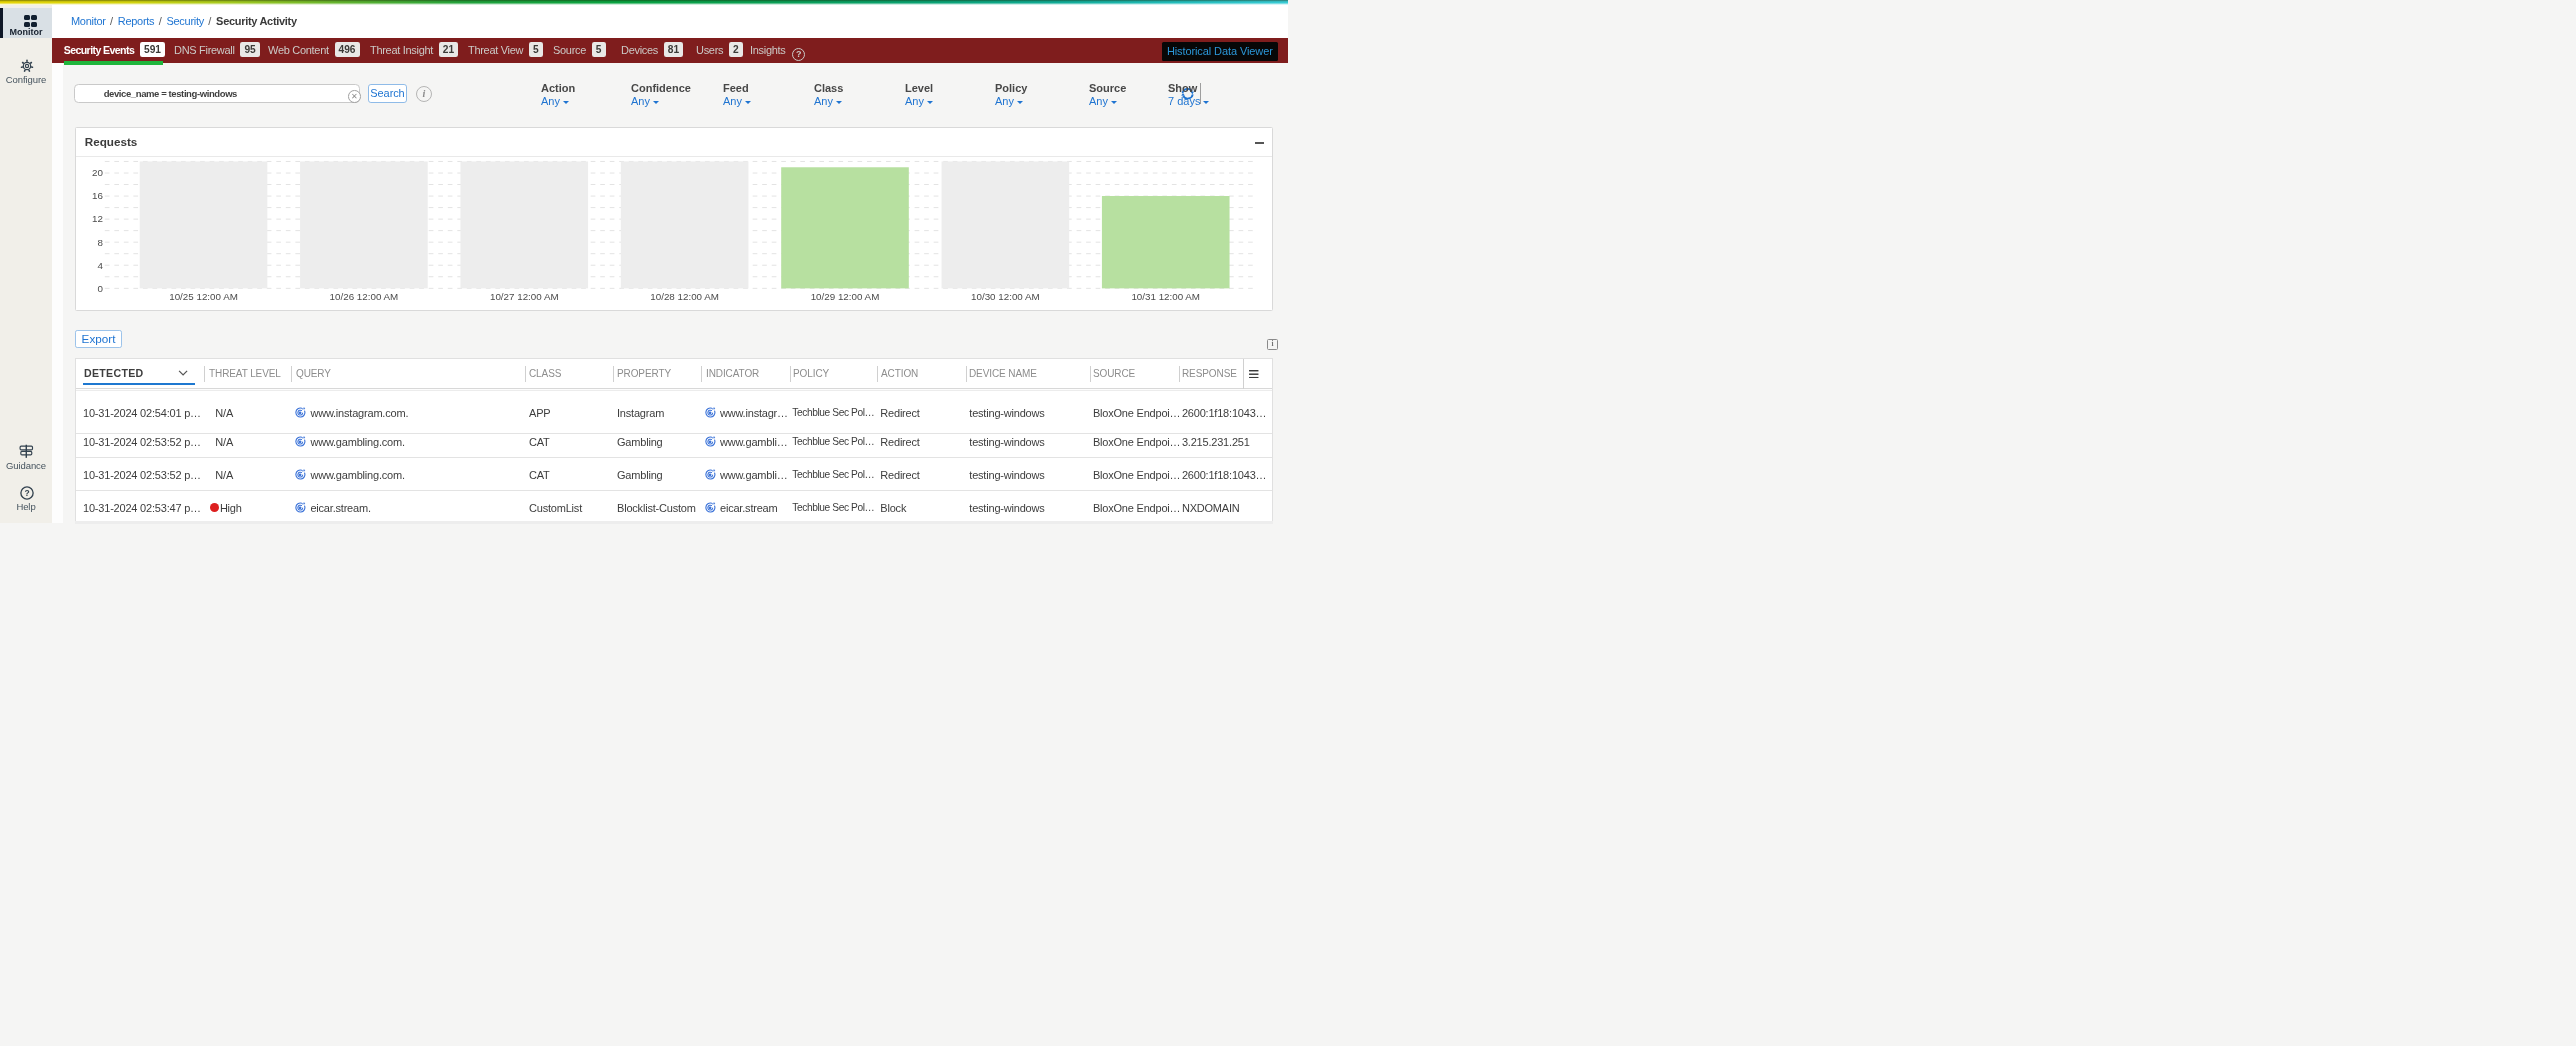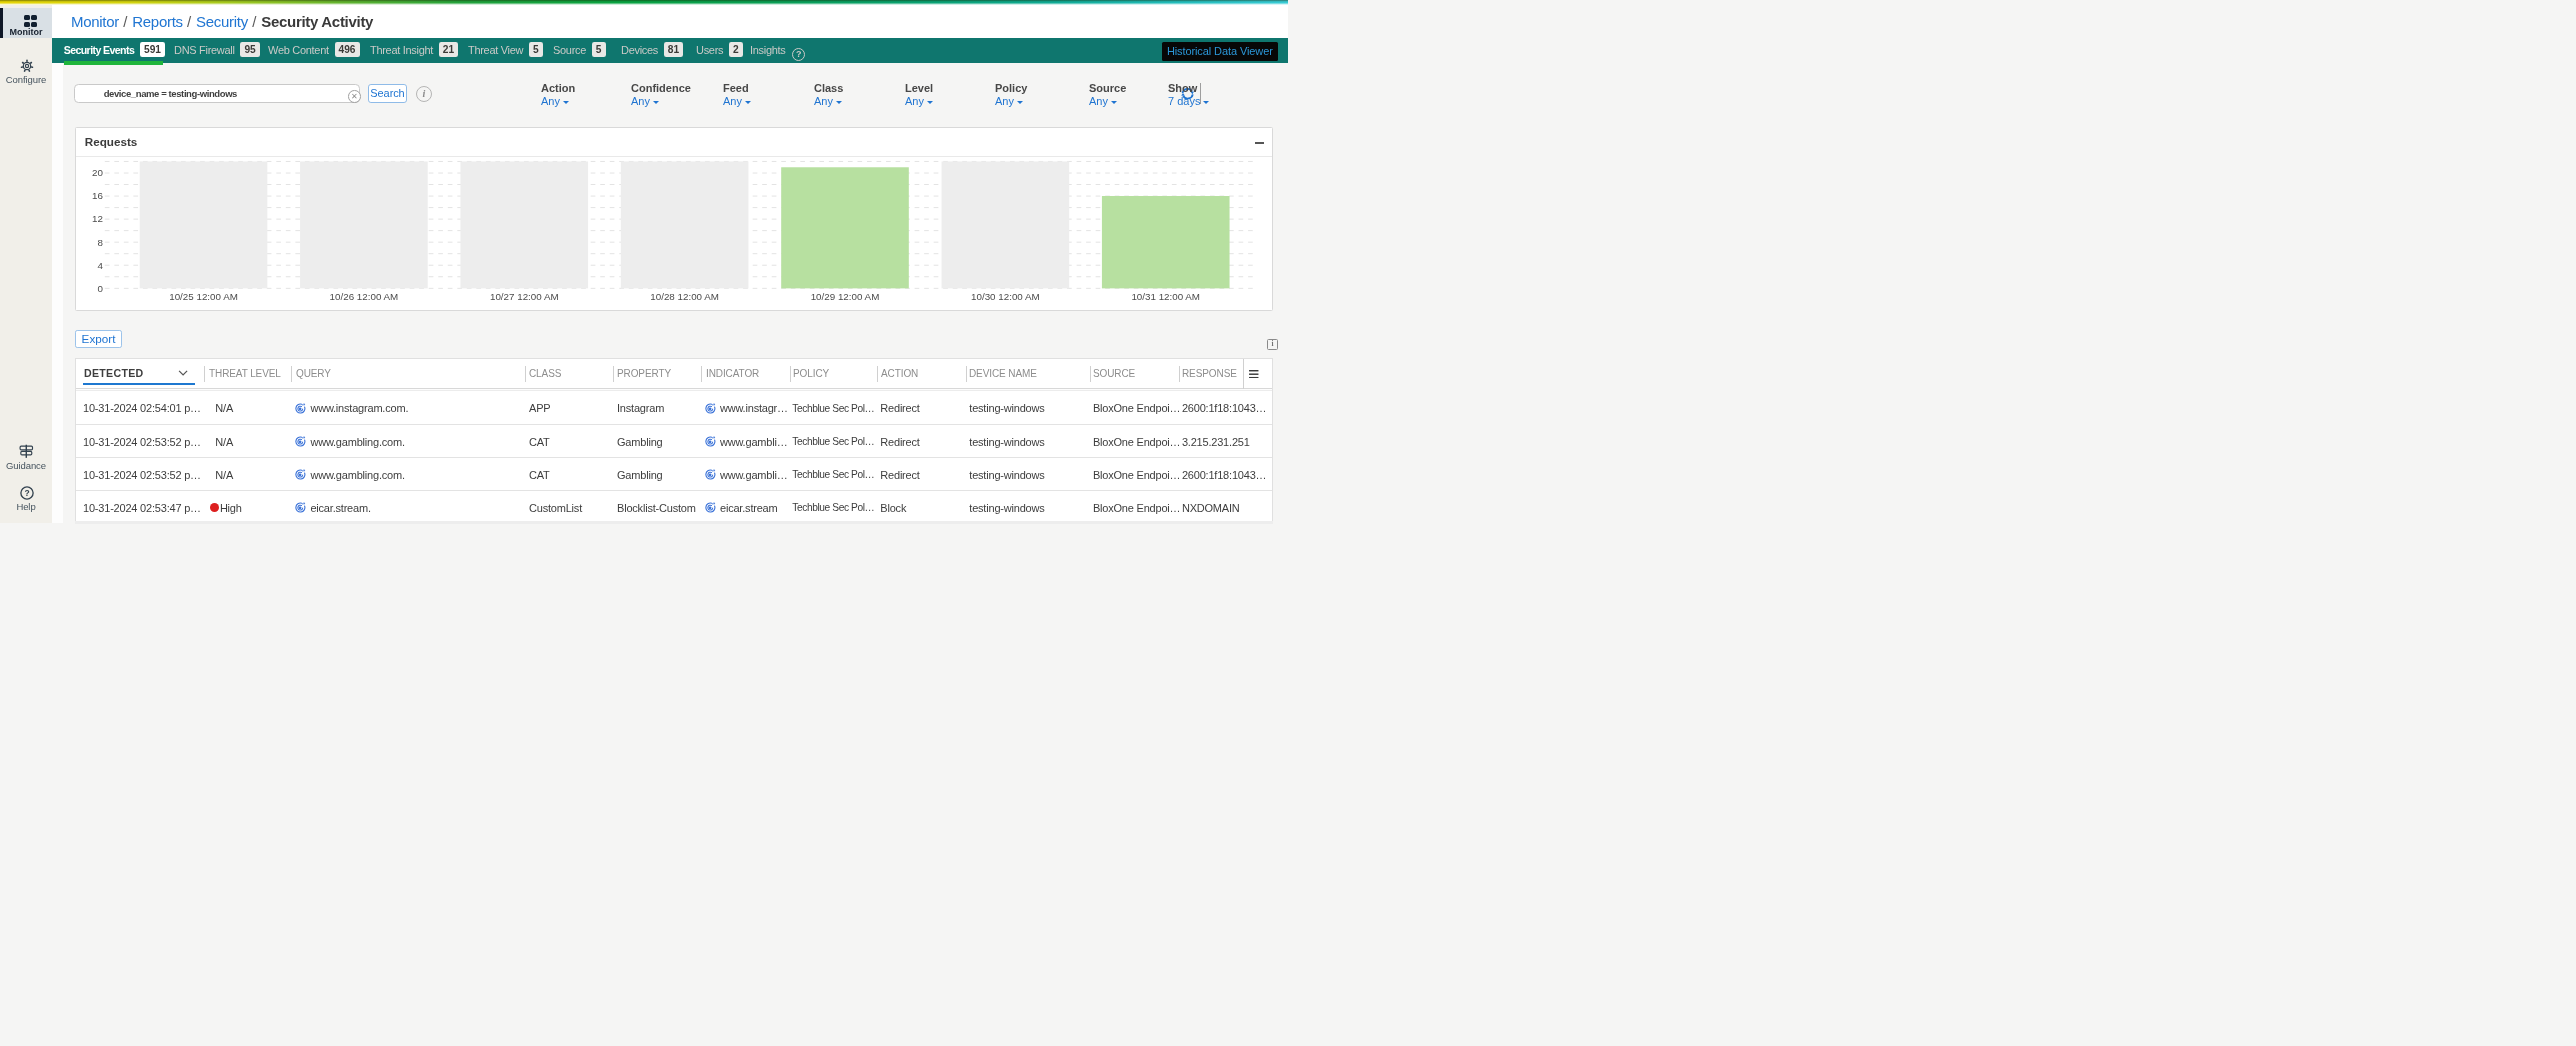--- a/index.html
+++ b/index.html
@@ -17,27 +17,27 @@
 #sidebar { position:absolute; left:0; top:5.1px; width:52px; height:518px; background:#f1efe9; }
 #gutter { position:absolute; left:52px; top:38px; width:11px; height:485px; background:#fdfdfd; }
 .side-sel { position:absolute; left:0; top:2.5px; width:52px; height:30px; background:#d9e0e5; border-left:3.3px solid #0d1626; }
 .side-sel .lbl { position:absolute; left:-1.5px; top:19.7px; width:100%; text-align:center; font-size:9px; font-weight:bold; color:#16202e; }
 .side-item .lbl { color:#45535e; font-size:9.5px; letter-spacing:-0.1px; text-align:center; width:100%; position:absolute; }
 #mon-icon { position:absolute; left:21px; top:7.3px; width:13px; height:12.4px; }
 #mon-icon div { position:absolute; width:5.5px; height:5.1px; background:#111f30; border-radius:1.5px; }
 
 
 #crumb { position:absolute; left:52px; top:5.1px; width:1236px; height:33px; background:#ffffff; }
-#crumb .in { position:absolute; left:19px; top:0; height:18px; line-height:33px; font-size:15px; letter-spacing:-0.3px; color:#5b5b5b; }
+#crumb .in { position:absolute; left:19px; top:0; height:18px; line-height:33px; font-size:11px; letter-spacing:-0.3px; color:#5b5b5b; }
 #crumb a { color:#2176d2; text-decoration:none; }
 #crumb .sl { margin:0 5.1px 0 4.4px; }
 #crumb .cur { color:#3a3a3a; font-weight:bold; }
 
 
-#nav { position:absolute; left:52px; top:38px; width:1236px; height:25px; background:#0f766e; }
+#nav { position:absolute; left:52px; top:38px; width:1236px; height:25px; background:#7f1d1d; }
 .tab { position:absolute; top:0; height:25px; line-height:25px; font-size:11px; letter-spacing:-0.3px; color:#cbcac7; white-space:nowrap; }
 .tab b { color:#ffffff; font-size:10.6px; letter-spacing:-0.6px; }
 .badge { display:inline-block; height:15.3px; line-height:15.3px; padding:0 4px; border-radius:2.2px; background:#e9e8e6; color:#3b3a37; font-size:10.2px; font-weight:bold; letter-spacing:0; vertical-align:1.1px; margin-left:5.8px; }
 .badge.w { background:#ffffff; }
 #greenline { position:absolute; left:11.7px; top:23px; width:99px; height:4px; background:#1fb53c; }
 #hdv { position:absolute; right:10.2px; top:3.6px; width:116px; height:19px; background:#070707; color:#2b97d8; font-size:11px; letter-spacing:-0.1px; text-align:center; line-height:19px; border-radius:1.5px; }
 #insights-q { display:inline-block; width:13px; height:13px; border:1.2px solid #cbcac7; border-radius:50%; color:#cbcac7; font-size:9px; font-weight:bold; text-align:center; line-height:11.3px; vertical-align:-2.9px; margin-left:6.6px; }
 
 
 #searchbox { position:absolute; left:74px; top:84px; width:286px; height:19.3px; background:#fff; border:0.7px solid #c9c9c9; border-radius:4.4px; }
@@ -279,21 +279,21 @@
       <svg class="abs" style="left:1173px;top:10.6px" width="9.5" height="8.7" viewBox="0 0 13 12">
           <g fill="#3a3a3a">
             <rect x="0" y="0" width="13" height="2"></rect>
             <rect x="0" y="4.8" width="13" height="2"></rect>
             <rect x="0" y="9.6" width="13" height="2"></rect>
           </g>
         </svg>
       <div id="sortline"></div>
     </div>
     <div id="band"></div>
-    <div class="drow" style="top:33px;height:33px">
+    <div class="drow" style="top:33px;height:42px">
       <div class="dcell c1">10-31-2024 02:54:01 p…</div>
       <div class="dcell c2">N/A</div>
       <div class="dcell c3"><svg class="qicon" width="11" height="11" viewBox="0 0 15 15" fill="none" stroke="#3a72d8" stroke-width="1.5" stroke-linecap="round">
             <path d="M13.1 5.4 A 6.15 6.15 0 1 1 9.2 1.7"></path>
             <path d="M10.1 2.6 Q 11.7 1.1 13.3 1.5 Q 13.0 2.3 12.6 2.9" stroke-width="1.35" fill="none"></path>
             <path d="M10.45 8.27 A 3.3 3.3 0 1 1 8.85 4.84" stroke-width="1.4"></path>
             <circle cx="6.9" cy="8.0" r="1.9" fill="#3a72d8" stroke="none"></circle>
           </svg>www.instagram.com.</div>
       <div class="dcell c4">APP</div>
       <div class="dcell c5">Instagram</div>

